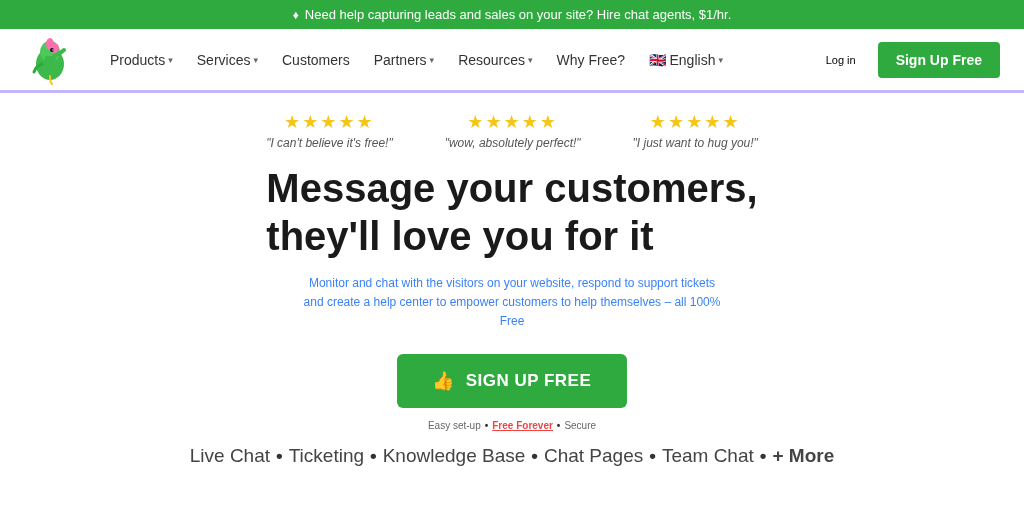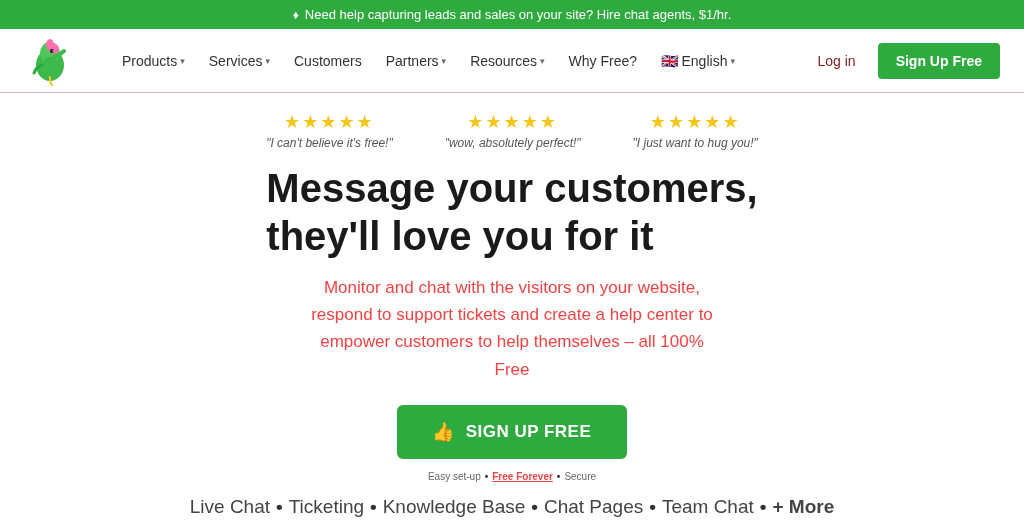--- a/index.html
+++ b/index.html
@@ -18,23 +18,22 @@
       gap: 6px;
     }
     .top-banner .diamond-icon { font-size: 12px; }
 
     
     nav {
       display: flex;
       align-items: center;
       padding: 0 24px;
       height: 64px;
-      border-bottom: 1px solid #c4b5fd;
+      border-bottom: 3px solid #c4b5fd;
       background: #fff;
-      gap: 12px;
     }
     .logo-area {
       display: flex;
       align-items: center;
       margin-right: 24px;
     }
     .logo-parrot {
       width: 52px;
       height: 52px;
     }
@@ -55,22 +54,22 @@
       border-radius: 4px;
       white-space: nowrap;
     }
     .nav-chevron { font-size: 9px; color: #666; }
     .nav-right {
       display: flex;
       align-items: center;
       gap: 12px;
     }
     .login-btn {
-      font-size: 14px;
-      color: #7f1d1d;
+      font-size: 11px;
+      color: #000000;
       cursor: pointer;
       padding: 6px 10px;
     }
     .signup-btn {
       background: #2eaa3f;
       color: #fff;
       border: none;
       border-radius: 4px;
       padding: 10px 18px;
       font-size: 14px;
@@ -107,22 +106,22 @@
       font-size: 40px;
       font-weight: 800;
       color: #1a1a1a;
       text-align: left;
       line-height: 1.2;
       margin-bottom: 14px;
     }
 
     
     .subtext {
-      font-size: 17px;
-      color: #ef4444;
+      font-size: 12px;
+      color: #3b82f6;
       text-align: center;
       line-height: 1.6;
       max-width: 420px;
       margin-bottom: 22px;
     }
 
     
     .cta-btn {
       background: #2eaa3f;
       color: #fff;

